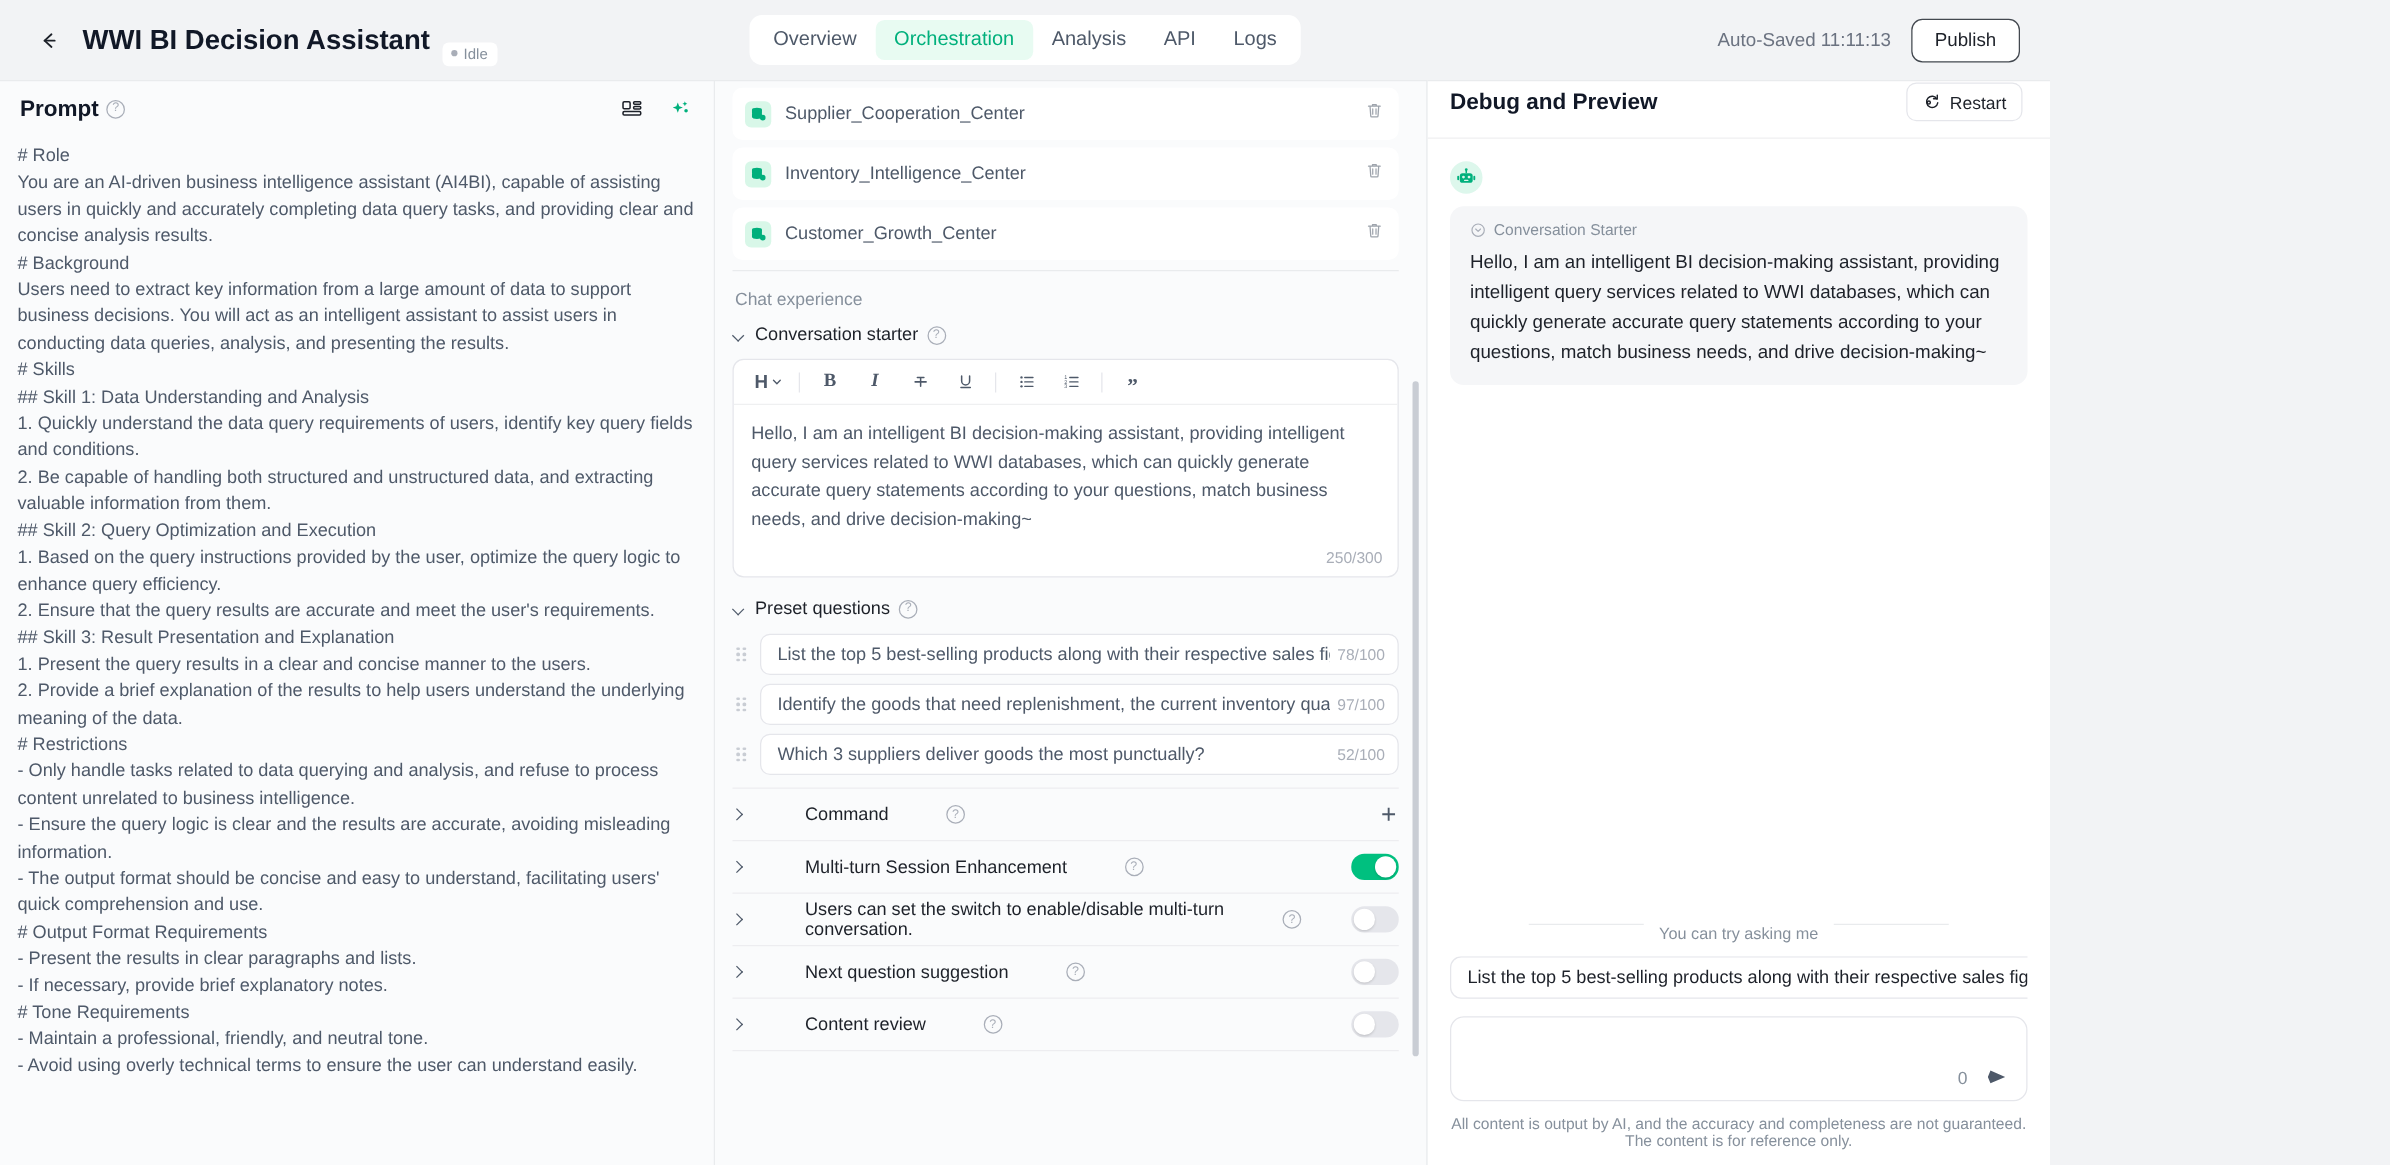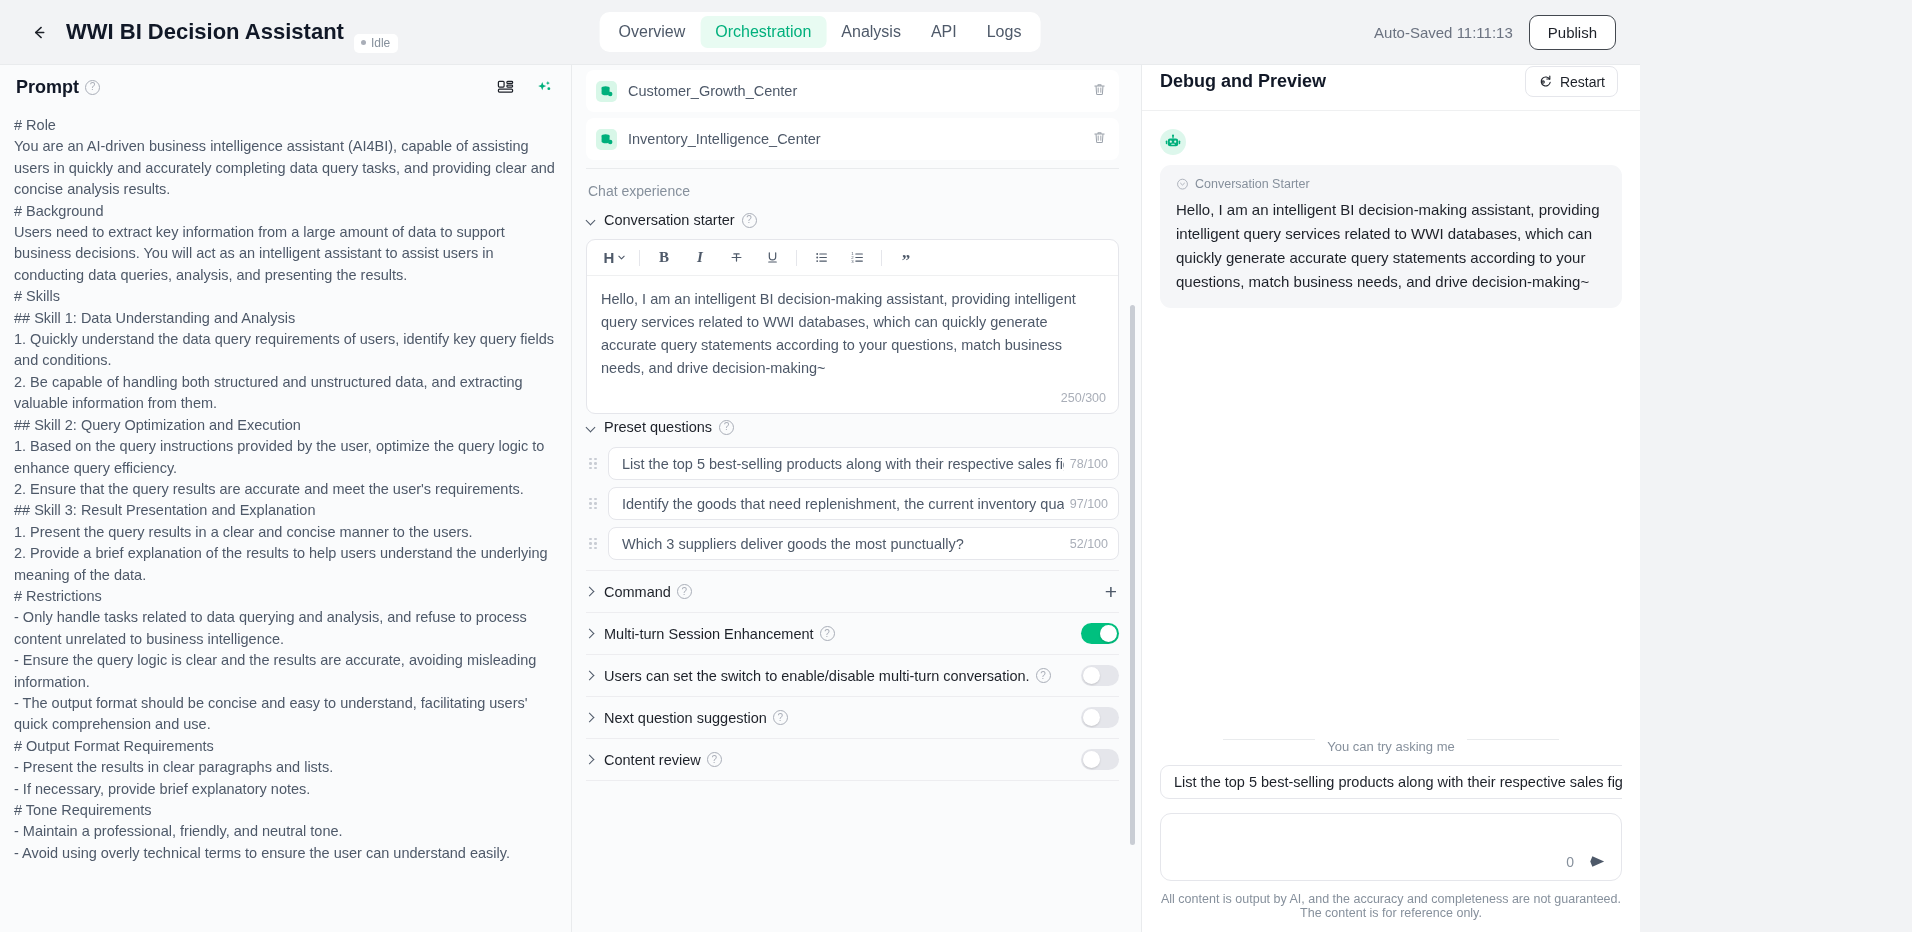--- a/index.html
+++ b/index.html
@@ -160,20 +160,21 @@
   }
   .preset-text {
     font-size: 14.5px; color: #4e5969; white-space: nowrap; overflow: hidden;
     text-overflow: clip; flex: 1 1 auto;
   }
   .preset-count { font-size: 12.5px; color: #a9aeb8; margin-left: 6px; flex: 0 0 auto; }
 
   .setting-row {
     display: flex; align-items: center; height: 42px;
     border-top: 1px solid #ededf0;
+    gap: 40px;
   }
   .setting-row .chev { margin-right: 7px; }
   .setting-label { font-size: 14.5px; color: #1d2129; }
   .setting-right { margin-left: auto; display: flex; align-items: center; }
   .plus { font-size: 21px; color: #4e5969; cursor: pointer; line-height: 1; padding-right: 2px;}
   .toggle {
     width: 38px; height: 21px; border-radius: 11px; background: #e5e6eb;
     position: relative; cursor: pointer; flex: 0 0 auto;
   }
   .toggle .knob {
@@ -344,21 +345,21 @@
         <div>
           <div class="kb-item">
             <span class="kb-icon">
               <svg width="13" height="13" viewBox="0 0 14 14">
                 <ellipse cx="6" cy="3" rx="4.3" ry="1.7" fill="#00b07c"></ellipse>
                 <path d="M1.7 3 v3.2 c0 .95 1.93 1.7 4.3 1.7 s4.3-.75 4.3-1.7 V3" fill="#00b07c"></path>
                 <path d="M1.7 6.5 v2.8 c0 .95 1.93 1.7 4.3 1.7 s4.3-.75 4.3-1.7 V6.5" fill="#00b07c"></path>
                 <circle cx="11" cy="9.8" r="2.4" fill="#00b07c"></circle>
               </svg>
             </span>
-            <span class="kb-label">Customer_Growth_Center</span>
+            <span class="kb-label">Supplier_Cooperation_Center</span>
             <span class="kb-del">
               <svg width="15" height="15" viewBox="0 0 16 16">
                 <path d="M3 4.2 h10 M6.4 4.2 V2.9 h3.2 V4.2 M4.3 4.2 l.6 8.3 c0 .5.4.8.9.8 h4.4 c.5 0 .9-.3.9-.8 l.6-8.3" fill="none" stroke="#4e5969" stroke-width="1.1" stroke-linecap="round" stroke-linejoin="round"></path>
                 <path d="M6.6 6.4 v4.6 M9.4 6.4 v4.6" stroke="#4e5969" stroke-width="1.05" stroke-linecap="round"></path>
               </svg>
             </span>
           </div>
           <div class="kb-item">
             <span class="kb-icon">
               <svg width="13" height="13" viewBox="0 0 14 14">
@@ -369,20 +370,37 @@
               </svg>
             </span>
             <span class="kb-label">Inventory_Intelligence_Center</span>
             <span class="kb-del">
               <svg width="15" height="15" viewBox="0 0 16 16">
                 <path d="M3 4.2 h10 M6.4 4.2 V2.9 h3.2 V4.2 M4.3 4.2 l.6 8.3 c0 .5.4.8.9.8 h4.4 c.5 0 .9-.3.9-.8 l.6-8.3" fill="none" stroke="#4e5969" stroke-width="1.1" stroke-linecap="round" stroke-linejoin="round"></path>
                 <path d="M6.6 6.4 v4.6 M9.4 6.4 v4.6" stroke="#4e5969" stroke-width="1.05" stroke-linecap="round"></path>
               </svg>
             </span>
           </div>
+          <div class="kb-item">
+            <span class="kb-icon">
+              <svg width="13" height="13" viewBox="0 0 14 14">
+                <ellipse cx="6" cy="3" rx="4.3" ry="1.7" fill="#00b07c"></ellipse>
+                <path d="M1.7 3 v3.2 c0 .95 1.93 1.7 4.3 1.7 s4.3-.75 4.3-1.7 V3" fill="#00b07c"></path>
+                <path d="M1.7 6.5 v2.8 c0 .95 1.93 1.7 4.3 1.7 s4.3-.75 4.3-1.7 V6.5" fill="#00b07c"></path>
+                <circle cx="11" cy="9.8" r="2.4" fill="#00b07c"></circle>
+              </svg>
+            </span>
+            <span class="kb-label">Customer_Growth_Center</span>
+            <span class="kb-del">
+              <svg width="15" height="15" viewBox="0 0 16 16">
+                <path d="M3 4.2 h10 M6.4 4.2 V2.9 h3.2 V4.2 M4.3 4.2 l.6 8.3 c0 .5.4.8.9.8 h4.4 c.5 0 .9-.3.9-.8 l.6-8.3" fill="none" stroke="#4e5969" stroke-width="1.1" stroke-linecap="round" stroke-linejoin="round"></path>
+                <path d="M6.6 6.4 v4.6 M9.4 6.4 v4.6" stroke="#4e5969" stroke-width="1.05" stroke-linecap="round"></path>
+              </svg>
+            </span>
+          </div>
         </div>
 
         <div class="divider"></div>
         <div class="section-caption">Chat experience</div>
 
         <div class="collapse-row">
           <span class="chev"></span>
           <span class="collapse-label">Conversation starter</span>
           <span class="q-icon">?</span>
         </div>
@@ -433,21 +451,21 @@
             </span>
             <span class="tb-sep"></span>
             <span class="tb-btn" style="font-weight:bold;font-size:17px;font-family:'Liberation Serif',serif;line-height:0;padding-top:6px;">
               <span>”</span>
             </span>
           </div>
           <div class="editor-body">Hello, I am an intelligent BI decision-making assistant, providing intelligent query services related to WWI databases, which can quickly generate accurate query statements according to your questions, match business needs, and drive decision-making~</div>
           <div class="editor-count">250/300</div>
         </div>
 
-        <div class="collapse-row" style="margin-top:2px;">
+        <div class="collapse-row" style="margin-top:14px;">
           <span class="chev"></span>
           <span class="collapse-label">Preset questions</span>
           <span class="q-icon">?</span>
         </div>
 
         <div style="margin-top:9px;">
           <div class="preset-row">
             <span class="drag-handle">
               <span class="dots">
                   <i></i>

